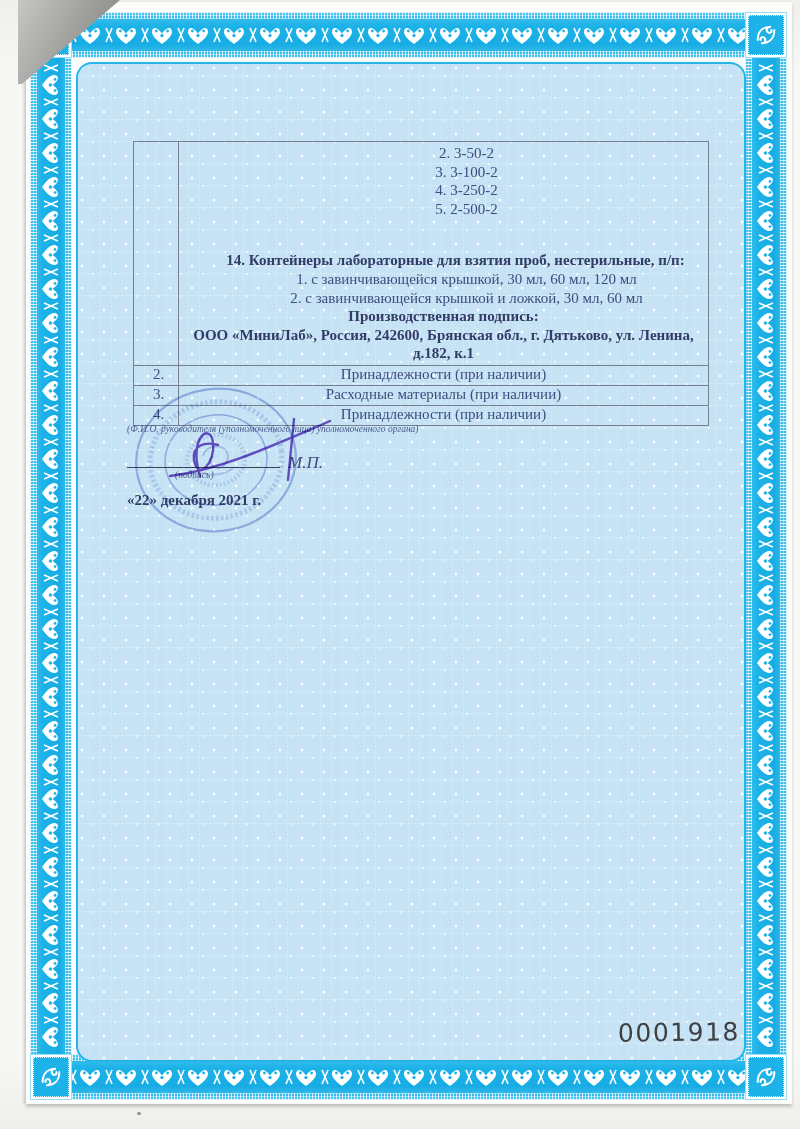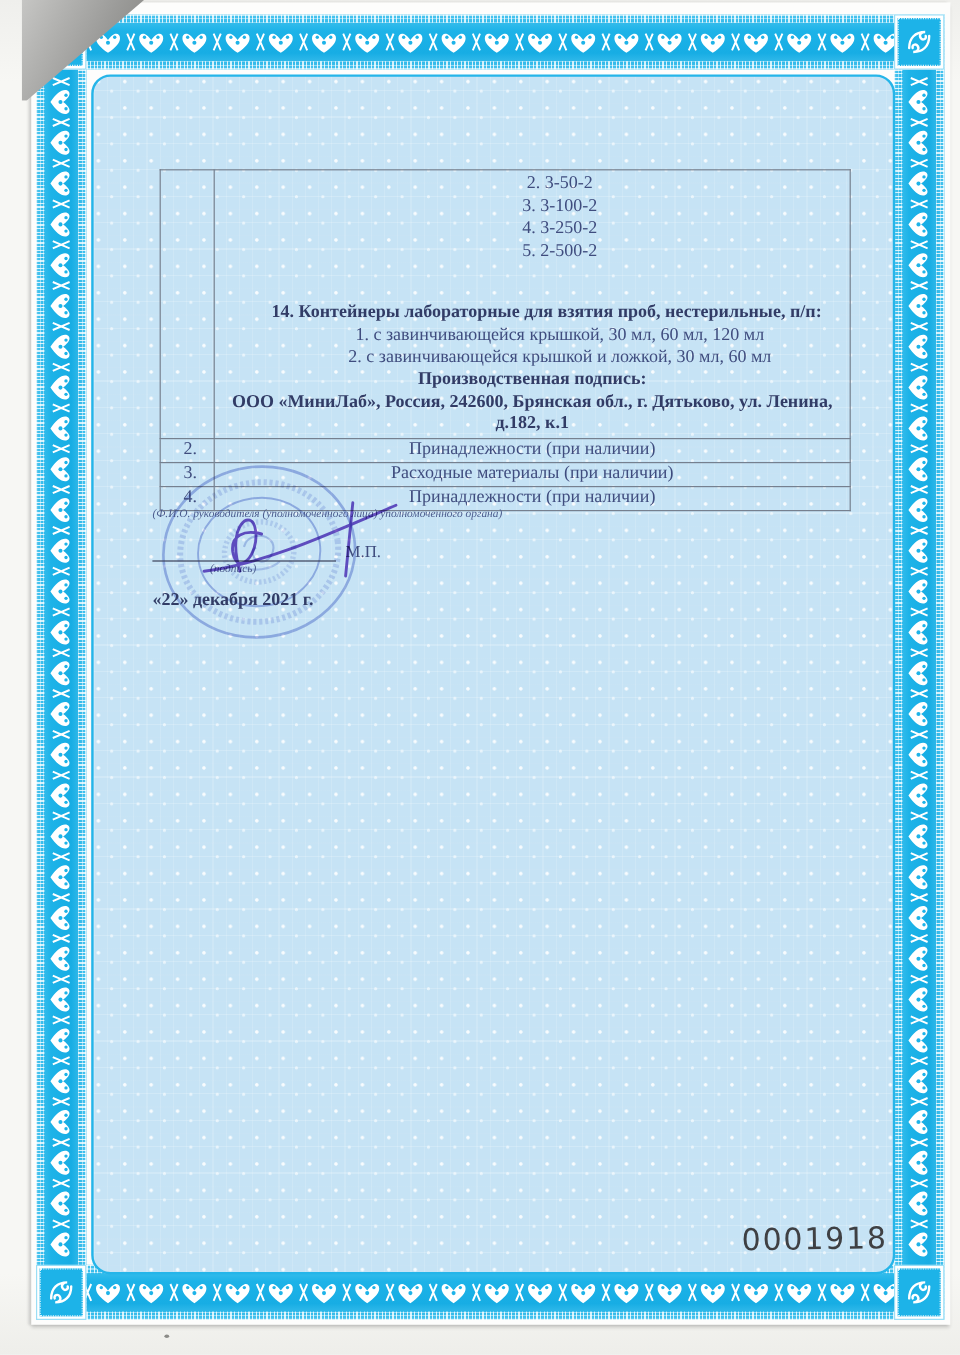--- a/index.html
+++ b/index.html
@@ -71,21 +71,21 @@
   .indent1{padding-left:24px;margin-top:33px;}
   .indent2{padding-left:46px;}
   .b{font-weight:bold;color:#323c66;}
   .row-small td{height:17px;line-height:15.5px;padding-top:1px;padding-bottom:1px;}
   .abs{position:absolute;white-space:nowrap;}
   .director{left:49px;top:338px;font-size:16.5px;font-weight:bold;color:#323c66;}
   .caption{font-size:9.5px;font-style:italic;color:#4a5a8c;}
   .cap1{left:49px;top:360px;}
   .cap2{left:49px;top:406px;padding-left:48px;}
   .sigline{left:49px;top:380px;width:153px;height:23px;border-bottom:1.4px solid #3c415a;}
-  .mp{left:210px;top:389px;font-size:14px;color:#3f4c7e;}
+  .mp{left:210px;top:389px;font-size:17px;color:#3f4c7e;font-style:italic;}
   .date{left:49px;top:428px;font-size:15px;font-weight:bold;color:#323c66;}
   .serial{left:540px;top:954px;font-size:25px;letter-spacing:1.5px;color:#3f4043;
           font-family:"DejaVu Sans","Liberation Sans",sans-serif;transform:rotate(-0.8deg);}
   .stamp{left:52px;top:320px;width:172px;height:152px;opacity:.85;mix-blend-mode:multiply;transform:rotate(-8deg);}
   .signature{left:82px;top:350px;width:178px;height:74px;mix-blend-mode:multiply;}
   .defs{position:absolute;width:0;height:0;}
 </style>
 </head>
 <body>
 

